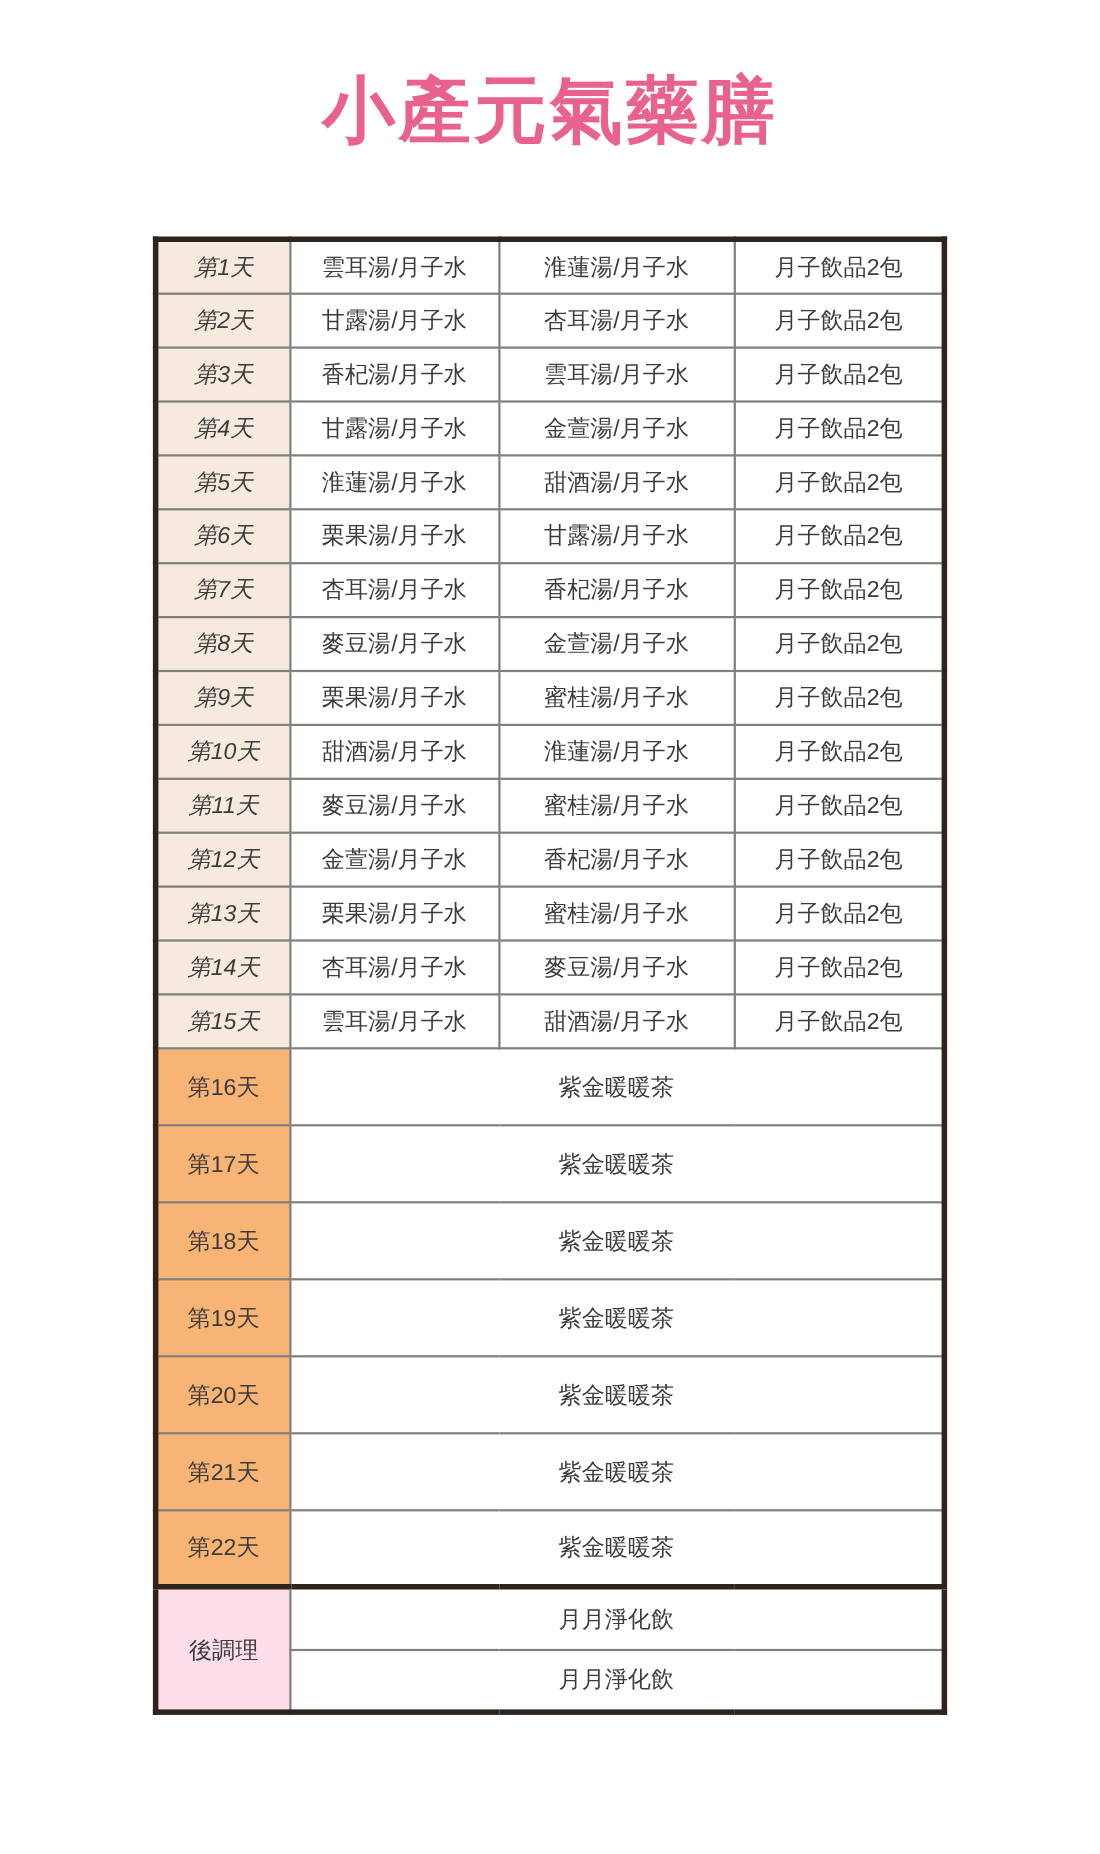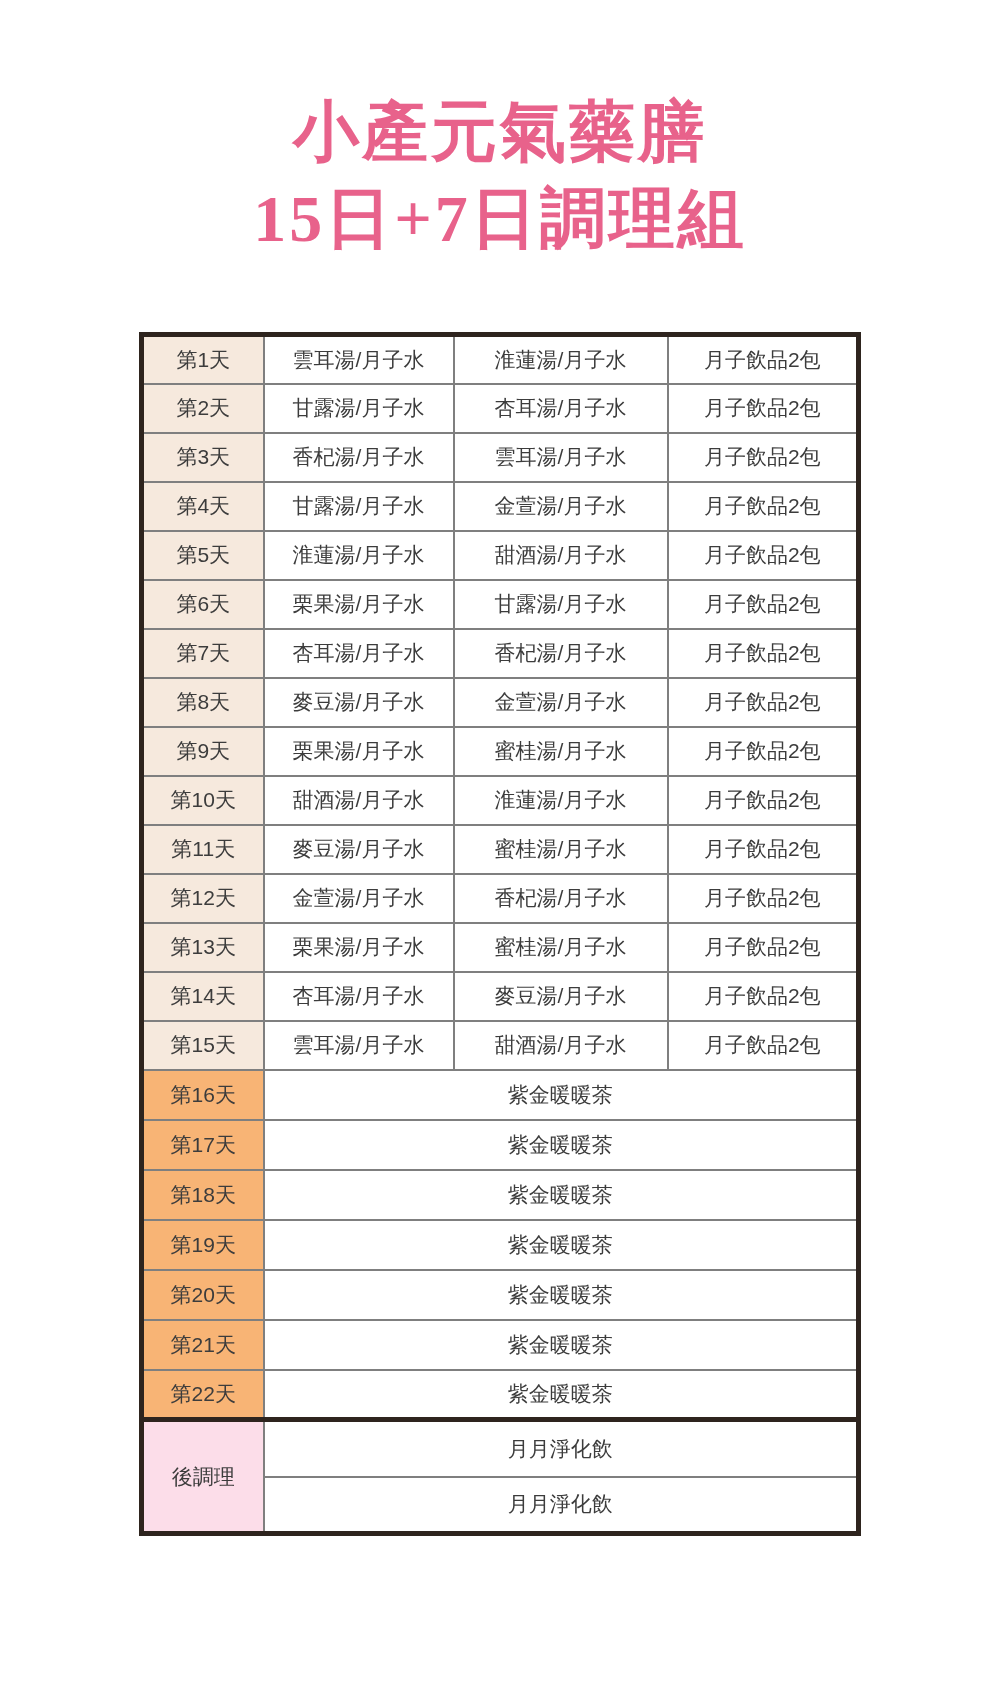--- a/index.html
+++ b/index.html
@@ -19,21 +19,21 @@
     background: var(--page_bg);
   }
   body {
     width: 1000px;
     height: 1685px;
     overflow: hidden;
     font-family: "Liberation Sans", "DejaVu Sans", sans-serif;
     color: var(--text);
   }
   .title {
-    padding-top: 88px;
+    padding-top: 58px;
     text-align: center;
     font-family: "Liberation Serif", "DejaVu Serif", serif;
     font-weight: bold;
     color: var(--title_pink);
     font-size: 66px;
     line-height: 1.32;
     letter-spacing: 3px;
   }
   .schedule {
     margin: 70px auto 0 auto;
@@ -45,42 +45,41 @@
   .schedule th, .schedule td {
     border: 2px solid var(--grid_line);
     text-align: center;
     vertical-align: middle;
     font-size: 21px;
     font-weight: normal;
     color: var(--text);
     padding: 0;
   }
   tr.day-row  { height: 49px; }
-  tr.tea-row  { height: 50px; }
+  tr.tea-row  { height: 70px; }
   tr.aftercare-row { height: 57px; }
-  th.day-label { background: var(--day_label_bg); }
+  th.day-label { background: var(--day_label_bg); font-style: italic; }
   th.tea-label { background: var(--tea_label_bg); }
   th.aftercare-label { background: var(--aftercare_label_bg); }
   tr.thick-top > th, tr.thick-top > td {
     border-top: 5px solid var(--outer_border);
     margin-left: 47px;
   }
   col.c1 { width: 122px; }
   col.c2 { width: 190px; }
   col.c3 { width: 214px; }
   col.c4 { width: 191px; }
 </style>
 </head>
 <body>
 
 <div class="page">
 
   <div class="title">
     <div>小產元氣藥膳</div>
-    <div>15日+7日調理組</div>
   </div>
 
   <table class="schedule">
     <colgroup>
       <col class="c1">
         <col class="c2">
         <col class="c3">
         <col class="c4">
     </colgroup>
     <tbody>

